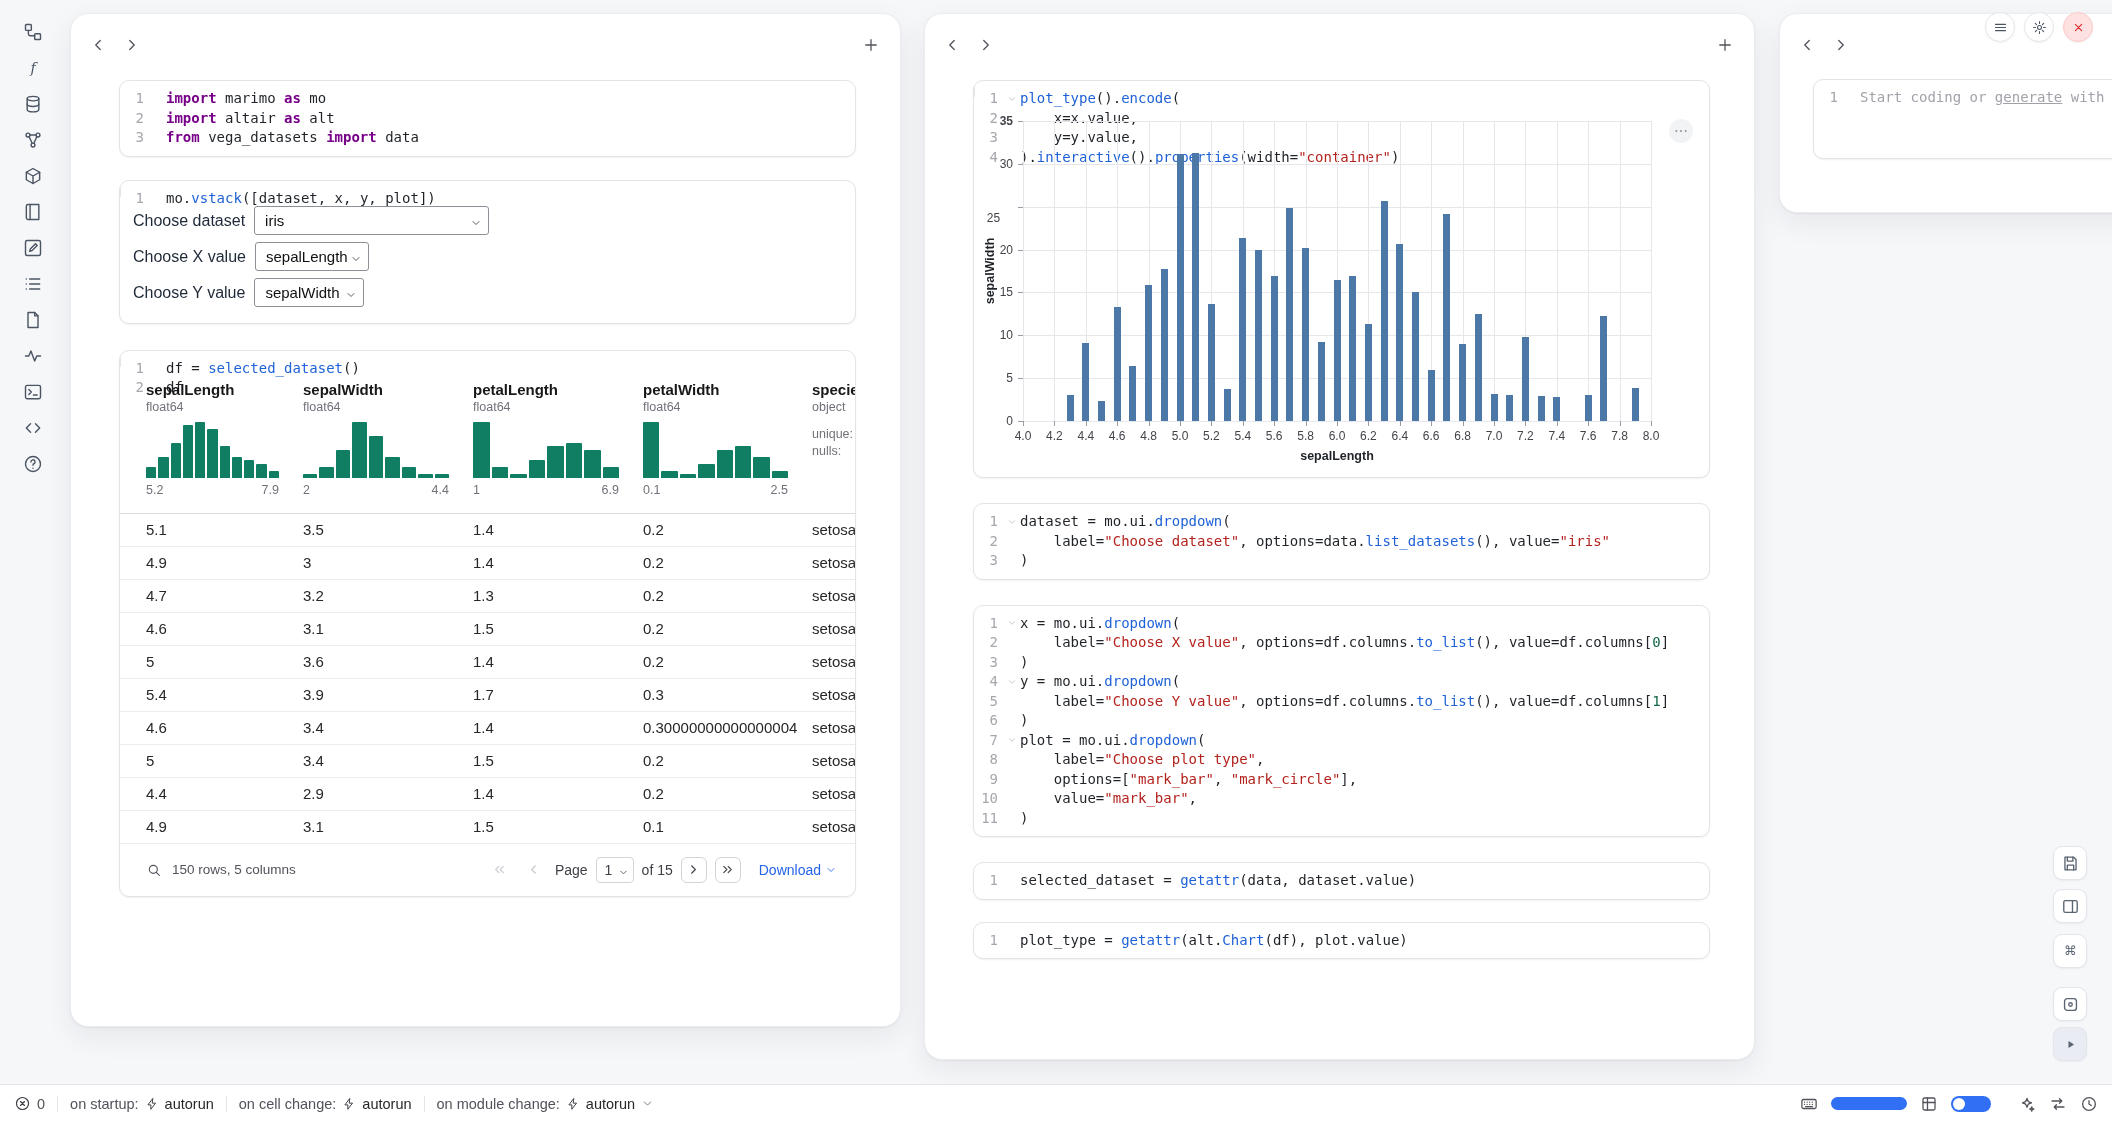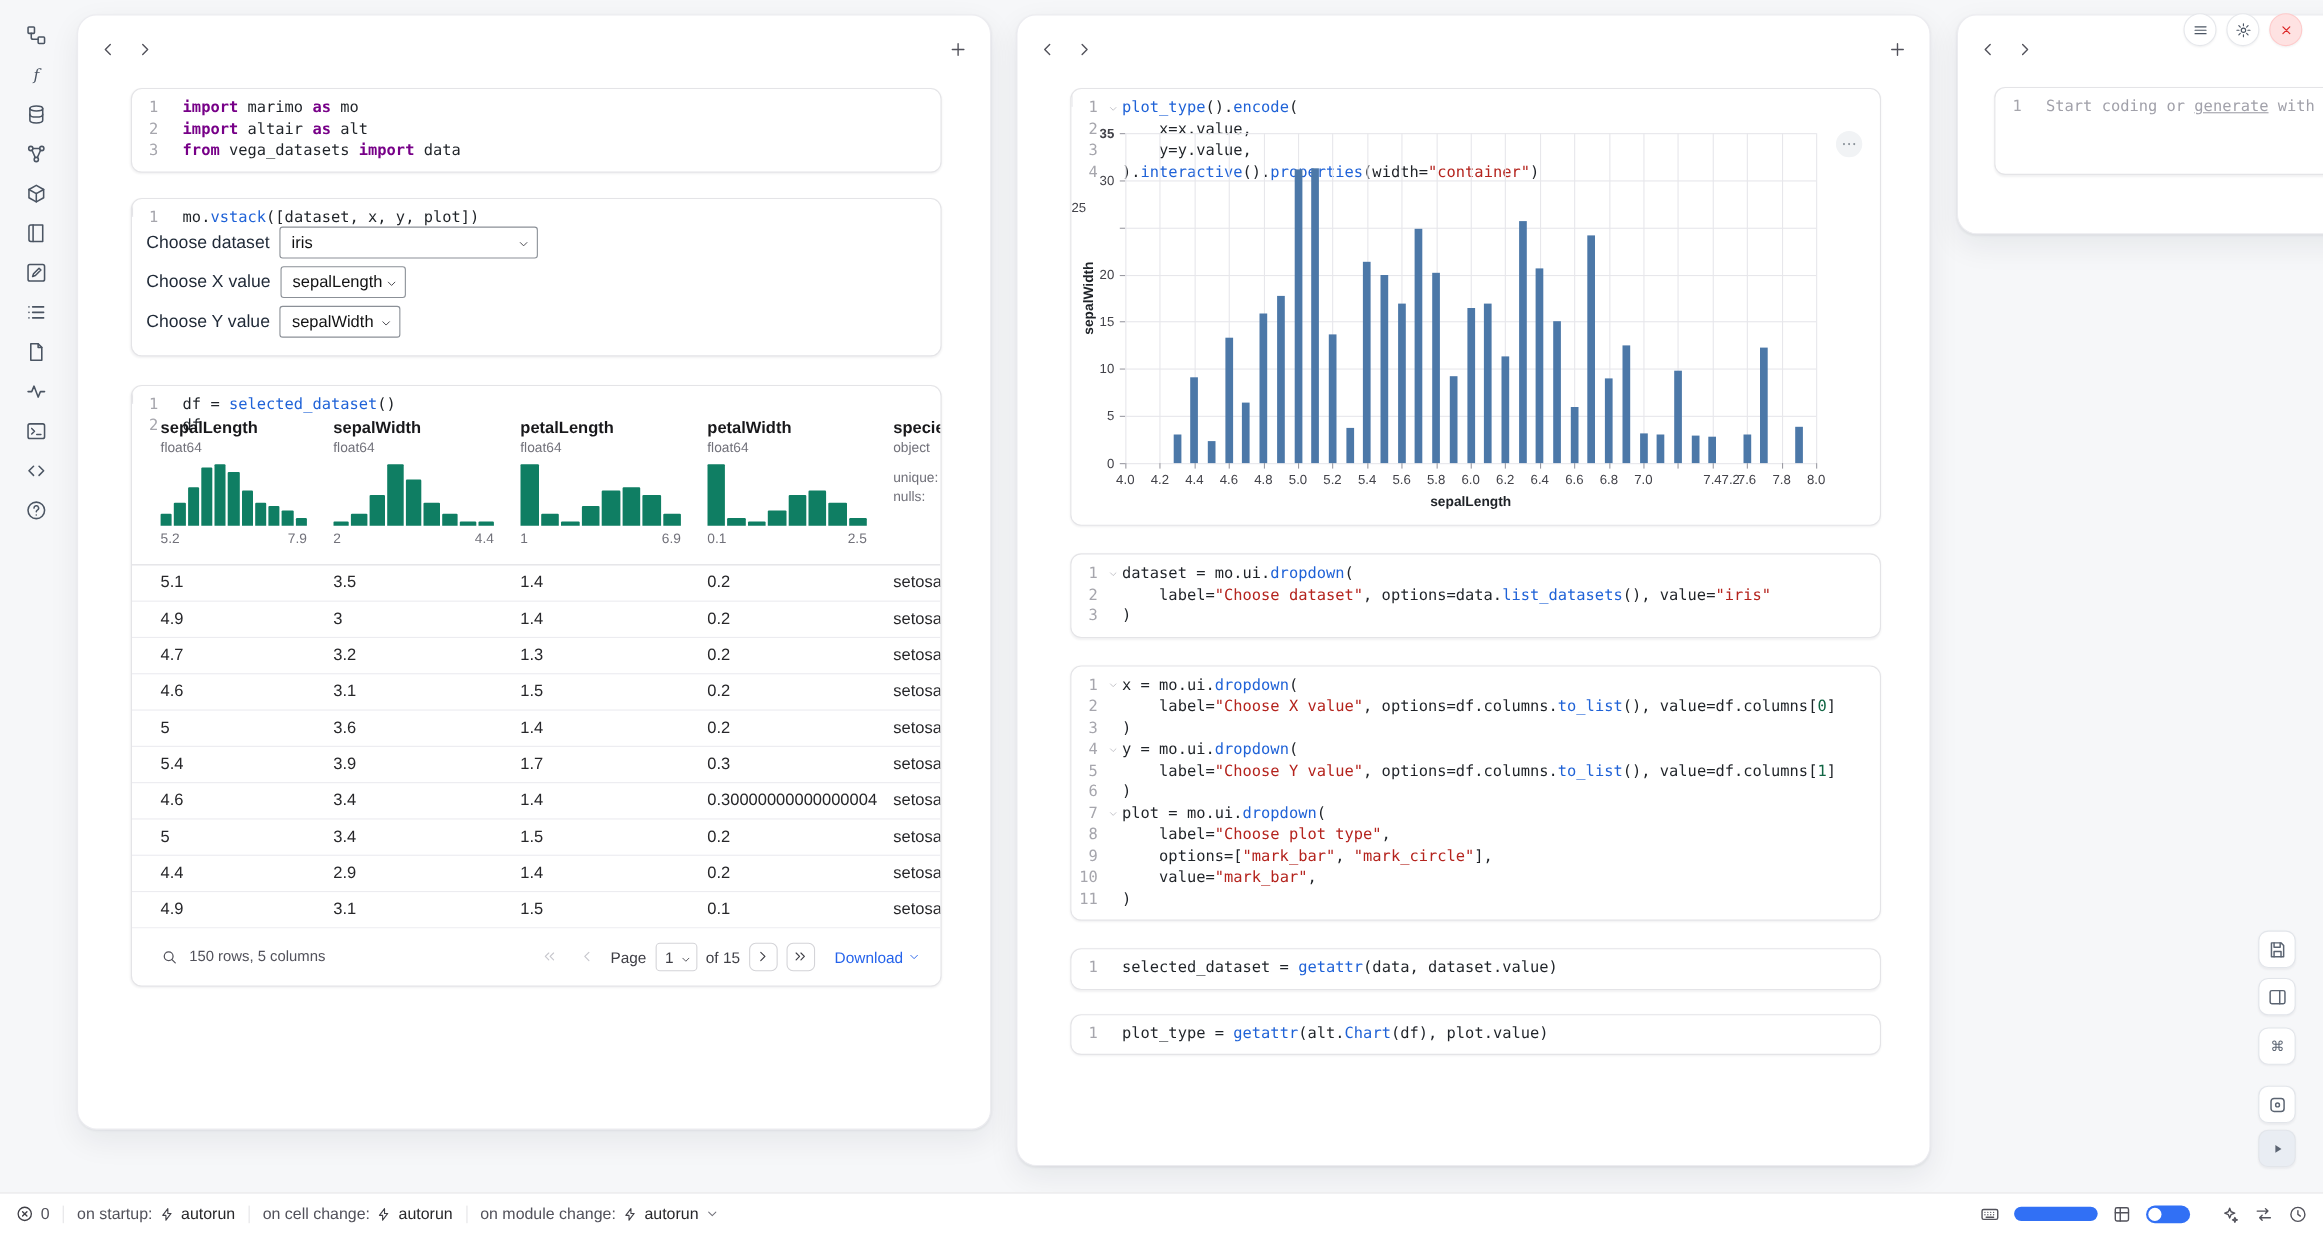--- a/index.html
+++ b/index.html
@@ -575,21 +575,21 @@
             <div class="tickmark" style="left: 44px; top: 238.286px; width: 5px; height: 1px;"></div>
             <span class="tick" style="left: 0px; top: 231.286px; width: 39px; text-align: right; position: absolute;">10</span>
             <div class="gl" style="left: 49px; top: 195.429px; width: 628px; height: 1px;"></div>
             <div class="tickmark" style="left: 44px; top: 195.429px; width: 5px; height: 1px;"></div>
             <span class="tick" style="left: 0px; top: 188.429px; width: 39px; text-align: right; position: absolute;">15</span>
             <div class="gl" style="left: 49px; top: 152.571px; width: 628px; height: 1px;"></div>
             <div class="tickmark" style="left: 44px; top: 152.571px; width: 5px; height: 1px;"></div>
             <span class="tick" style="left: 0px; top: 145.571px; width: 39px; text-align: right; position: absolute;">20</span>
             <div class="gl" style="left: 49px; top: 109.714px; width: 628px; height: 1px;"></div>
             <div class="tickmark" style="left: 44px; top: 109.714px; width: 5px; height: 1px;"></div>
-            <span class="tick" style="left: 0px; top: 85px; width: 39px; text-align: left; position: absolute;">25</span>
+            <span class="tick" style="left: 0px; top: 114px; width: 39px; text-align: center; position: absolute;">25</span>
             <div class="gl" style="left: 49px; top: 66.8571px; width: 628px; height: 1px;"></div>
             <div class="tickmark" style="left: 44px; top: 66.8571px; width: 5px; height: 1px;"></div>
             <span class="tick" style="left: 0px; top: 59.8571px; width: 39px; text-align: right; position: absolute;">30</span>
             <div class="gl" style="left: 49px; top: 24px; width: 628px; height: 1px;"></div>
             <div class="tickmark" style="left: 44px; top: 24px; width: 5px; height: 1px;"></div>
             <span class="tick" style="left: 0px; top: 17px; width: 39px; text-align: right; position: absolute; font-weight: bold;">35</span>
             <div class="gl" style="left: 49px; top: 24px; width: 1px; height: 300px;"></div>
             <div class="tickmark" style="left: 49px; top: 324px; width: 1px; height: 5px;"></div>
             <span class="tick" style="left: 33px; top: 332px; width: 32px; text-align: center; position: absolute;">4.0</span>
             <div class="gl" style="left: 80.4px; top: 24px; width: 1px; height: 300px;"></div>
@@ -632,21 +632,21 @@
             <div class="tickmark" style="left: 457.2px; top: 324px; width: 1px; height: 5px;"></div>
             <span class="tick" style="left: 441.2px; top: 332px; width: 32px; text-align: center; position: absolute;">6.6</span>
             <div class="gl" style="left: 488.6px; top: 24px; width: 1px; height: 300px;"></div>
             <div class="tickmark" style="left: 488.6px; top: 324px; width: 1px; height: 5px;"></div>
             <span class="tick" style="left: 472.6px; top: 332px; width: 32px; text-align: center; position: absolute;">6.8</span>
             <div class="gl" style="left: 520px; top: 24px; width: 1px; height: 300px;"></div>
             <div class="tickmark" style="left: 520px; top: 324px; width: 1px; height: 5px;"></div>
             <span class="tick" style="left: 504px; top: 332px; width: 32px; text-align: center; position: absolute;">7.0</span>
             <div class="gl" style="left: 551.4px; top: 24px; width: 1px; height: 300px;"></div>
             <div class="tickmark" style="left: 551.4px; top: 324px; width: 1px; height: 5px;"></div>
-            <span class="tick" style="left: 535.4px; top: 332px; width: 32px; text-align: center; position: absolute; margin-left: 48px;">7.2</span>
+            <span class="tick" style="left: 535.4px; top: 332px; width: 32px; text-align: center; position: absolute;">7.2</span>
             <div class="gl" style="left: 582.8px; top: 24px; width: 1px; height: 300px;"></div>
             <div class="tickmark" style="left: 582.8px; top: 324px; width: 1px; height: 5px;"></div>
             <span class="tick" style="left: 566.8px; top: 332px; width: 32px; text-align: center; position: absolute;">7.4</span>
             <div class="gl" style="left: 614.2px; top: 24px; width: 1px; height: 300px;"></div>
             <div class="tickmark" style="left: 614.2px; top: 324px; width: 1px; height: 5px;"></div>
             <span class="tick" style="left: 598.2px; top: 332px; width: 32px; text-align: center; position: absolute;">7.6</span>
             <div class="gl" style="left: 645.6px; top: 24px; width: 1px; height: 300px;"></div>
             <div class="tickmark" style="left: 645.6px; top: 324px; width: 1px; height: 5px;"></div>
             <span class="tick" style="left: 629.6px; top: 332px; width: 32px; text-align: center; position: absolute;">7.8</span>
             <div class="gl" style="left: 677px; top: 24px; width: 1px; height: 300px;"></div>

